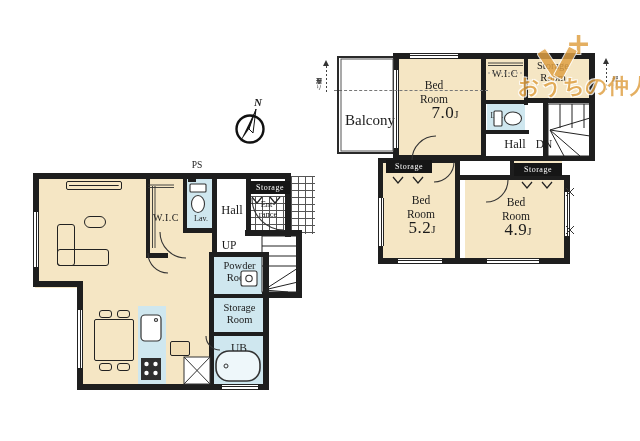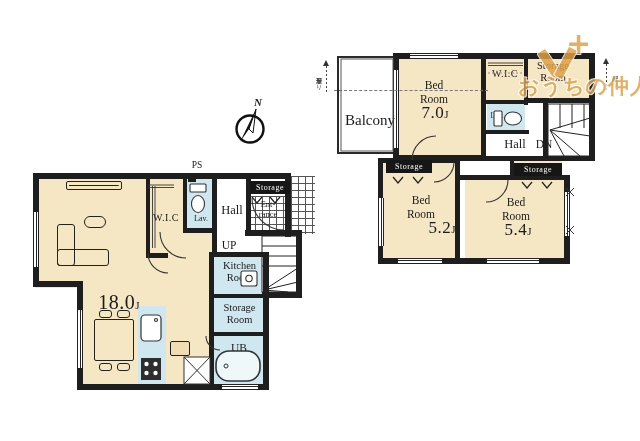--- a/index.html
+++ b/index.html
@@ -93,31 +93,28 @@
   <span class="lb" style="left:186px;top:160px;width:22px;font-size:9.5px">PS</span>
   <span class="lb" style="left:144px;top:212px;width:44px;font-size:10px;letter-spacing:.5px">W.I.C</span>
   <span class="lb" style="left:188px;top:214px;width:26px;font-size:8px">Lav.</span>
   <span class="lb" style="left:216px;top:203px;width:32px;font-size:12.5px">Hall</span>
   <div class="lb lines" style="left:250px;top:199px;width:36px;font-size:8.5px">
     <span>Ent-</span>
     <span>rance</span>
   </div>
   <span class="lb" style="left:215px;top:239px;width:28px;font-size:11.5px">UP</span>
   <div class="lb lines" style="left:215px;top:260px;width:49px;font-size:10.5px">
-    <span>Kitchen</span>
+    <span>Powder</span>
     <span>Room</span>
   </div>
   <div class="lb lines" style="left:215px;top:302px;width:49px;font-size:10.5px">
     <span>Storage</span>
     <span>Room</span>
   </div>
   <span class="lb" style="left:222px;top:342px;width:34px;font-size:11.5px">UB</span>
-  <div class="lb sizewrap" style="left:88px;top:291px;width:62px">
-    <span class="num">18.0</span><span class="junit">J</span>
-  </div>
 
   <svg style="left:30px;top:160px" width="290" height="240" viewBox="0 0 290 240">
     <g stroke="#222" stroke-width="1" fill="none">
       <rect x="232" y="76" width="36" height="56"></rect>
       <line x1="232" y1="86" x2="268" y2="86"></line>
       <line x1="232" y1="96" x2="268" y2="96"></line>
       <line x1="232" y1="106" x2="268" y2="106"></line>
       <line x1="234" y1="130" x2="268" y2="108"></line>
       <line x1="234" y1="130" x2="268" y2="122"></line>
       <line x1="234" y1="130" x2="258" y2="132"></line>
@@ -227,44 +224,44 @@
   <i class="abs dashv" style="left:325.5px;top:66px;width:1px;height:26px"></i>
   <span class="lb vtext" style="left:610px;top:56px;width:8px;height:44px">母屋下がり</span>
   <i class="abs ah" style="left:603px;top:58px"></i>
   <i class="abs dashv" style="left:605.5px;top:64px;width:1px;height:28px"></i>
 
   <span class="lb" style="left:343px;top:112px;width:54px;font-size:15px">Balcony</span>
   <div class="lb lines" style="left:412px;top:79px;width:44px;font-size:11.5px">
     <span>Bed</span>
     <span>Room</span>
   </div>
-  <div class="lb sizewrap" style="left:410px;top:103px;width:50px">
+  <div class="lb sizewrap" style="left:420px;top:103px;width:50px">
     <span class="num2">7.0</span><span class="junit">J</span>
   </div>
   <span class="lb" style="left:484px;top:68px;width:42px;font-size:10px;letter-spacing:.5px">W.I.C</span>
   <div class="lb lines" style="left:530px;top:60px;width:46px;font-size:10.5px">
     <span>Storage</span>
     <span>Room</span>
   </div>
   <span class="lb" style="left:487px;top:112px;width:20px;font-size:7.5px">Lav.</span>
   <span class="lb" style="left:498px;top:137px;width:34px;font-size:12.5px">Hall</span>
   <span class="lb" style="left:530px;top:138px;width:28px;font-size:11.5px">DN</span>
   <div class="lb lines" style="left:398px;top:194px;width:46px;font-size:11.5px">
     <span>Bed</span>
     <span>Room</span>
   </div>
-  <div class="lb sizewrap" style="left:416px;top:218px;width:52px">
+  <div class="lb sizewrap" style="left:396px;top:218px;width:52px">
     <span class="num2">5.2</span><span class="junit">J</span>
   </div>
   <div class="lb lines" style="left:492px;top:196px;width:48px;font-size:11.5px">
     <span>Bed</span>
     <span>Room</span>
   </div>
   <div class="lb sizewrap" style="left:492px;top:220px;width:52px">
-    <span class="num2">5.4</span><span class="junit">J</span>
+    <span class="num2">4.9</span><span class="junit">J</span>
   </div>
 
   <svg style="left:320px;top:40px" width="300" height="240" viewBox="0 0 300 240">
     <g stroke="#555" stroke-width="1" fill="none">
       <rect x="21" y="19" width="52" height="92"></rect>
     </g>
     <g stroke="#222" stroke-width="1" fill="none">
       <rect x="228" y="64" width="42" height="52"></rect>
       <line x1="240" y1="64" x2="240" y2="88"></line>
       <line x1="252" y1="64" x2="252" y2="88"></line>

